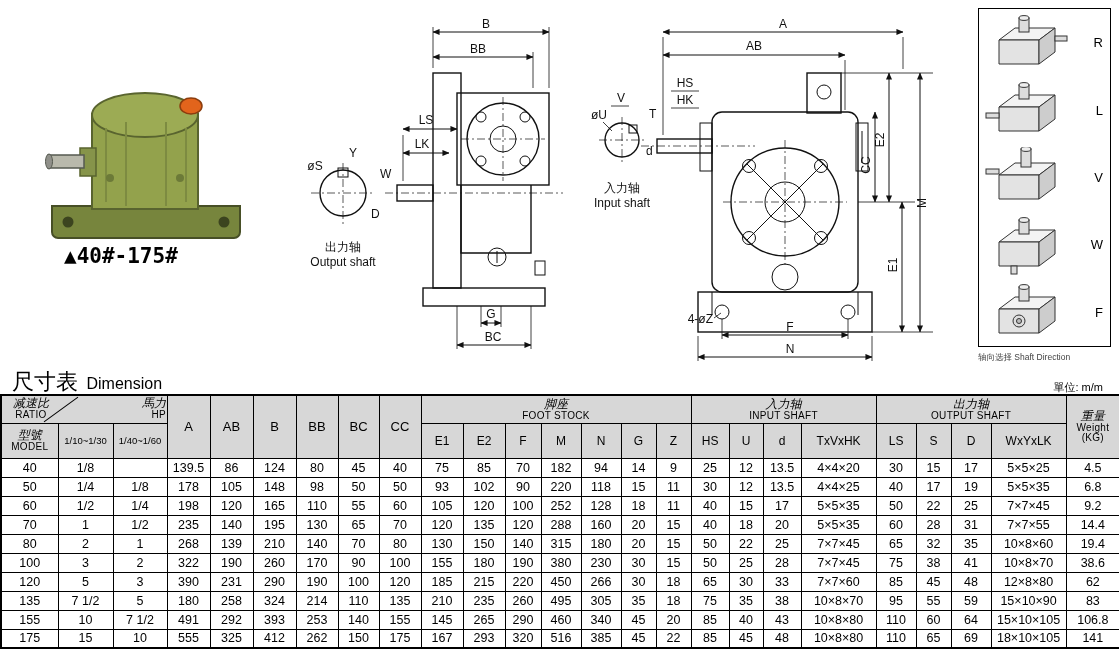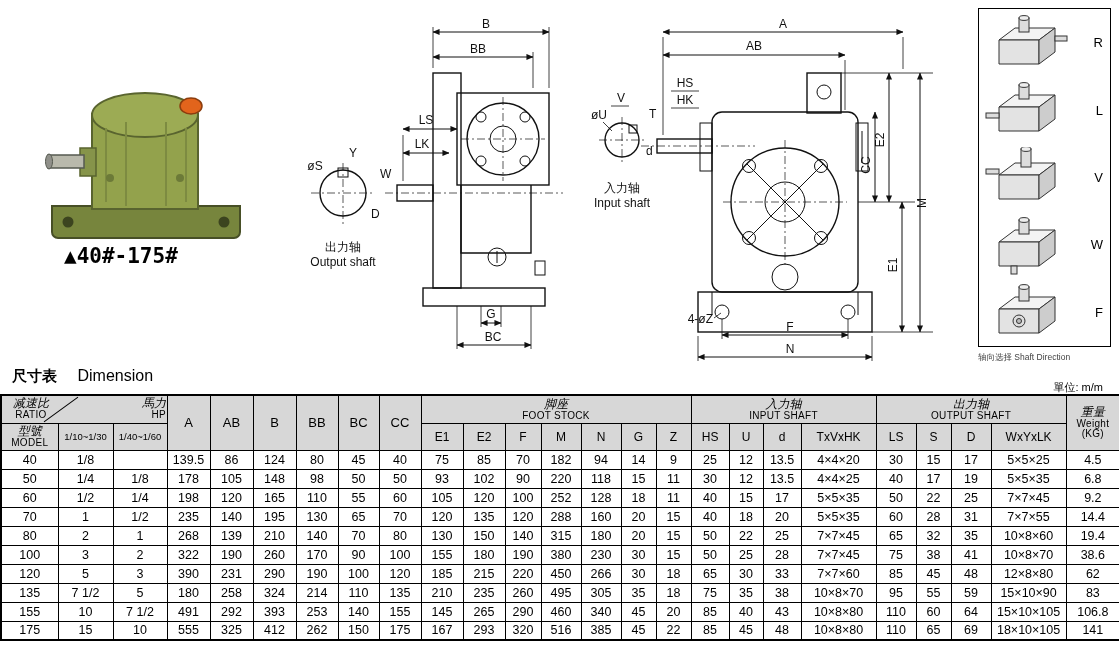--- a/index.html
+++ b/index.html
@@ -24,31 +24,31 @@
   .en-small{ font-size:11px; }
 
   .shaft-box { position:absolute; left:978px; top:8px; width:133px; height:339px;
     border:1px solid #000; background:#fff; display:flex; flex-direction:column; }
   .shaft-item { flex:1; display:flex; align-items:center; justify-content:space-between; padding:0 7px 0 4px; }
   .shaft-letter { font-size:13px; }
   .shaft-caption { position:absolute; left:978px; top:352px; width:133px; text-align:left;
     font-size:8.5px; color:#444; }
 
   .section-head { position:absolute; left:12px; top:367px; }
-  .section-head .zh { font-size:15px; font-weight:bold; }
-  .section-head .en { font-size:16px; margin-left:16px; }
+  .section-head .zh { font-size:22px; font-weight:normal; }
+  .section-head .en { font-size:16px; margin-left:4px; }
   .unit-label { position:absolute; right:16px; top:380px; font-size:11px; }
 
   .dim-table { position:absolute; left:0; top:394px; width:1119px;
     border-collapse:collapse; table-layout:fixed; border:2px solid #000; }
   .dim-table th, .dim-table td { border:1px solid #000; text-align:center;
     padding:0; overflow:hidden; white-space:nowrap; vertical-align:middle; }
   .dim-table thead th { background:#d7d7d7; font-weight:normal; }
   .dim-table thead tr.h1 th { height:28px; }
-  .dim-table thead tr.h2 th { height:27px; }
+  .dim-table thead tr.h2 th { height:35px; }
   .dim-table tbody td { height:19px; font-size:12.5px; background:#fff; }
   .h-zh { display:block; font-size:12px; line-height:13px;font-style:italic; }
   .h-en { display:block; font-size:10px; line-height:10px; letter-spacing:0.3px; }
   .h-letter { font-size:13px; }
   .h-sub { font-size:12px; }
   .h-frac { font-size:9.5px; }
   .ratio-cell { position:relative; }
   .rc-left  { position:absolute; left:2px; top:1px; width:54px; text-align:center; }
   .rc-right { position:absolute; left:58px; top:1px; width:106px; text-align:right; }
   .diag-line { position:absolute; left:38px; top:13px; width:42px; height:1px;

